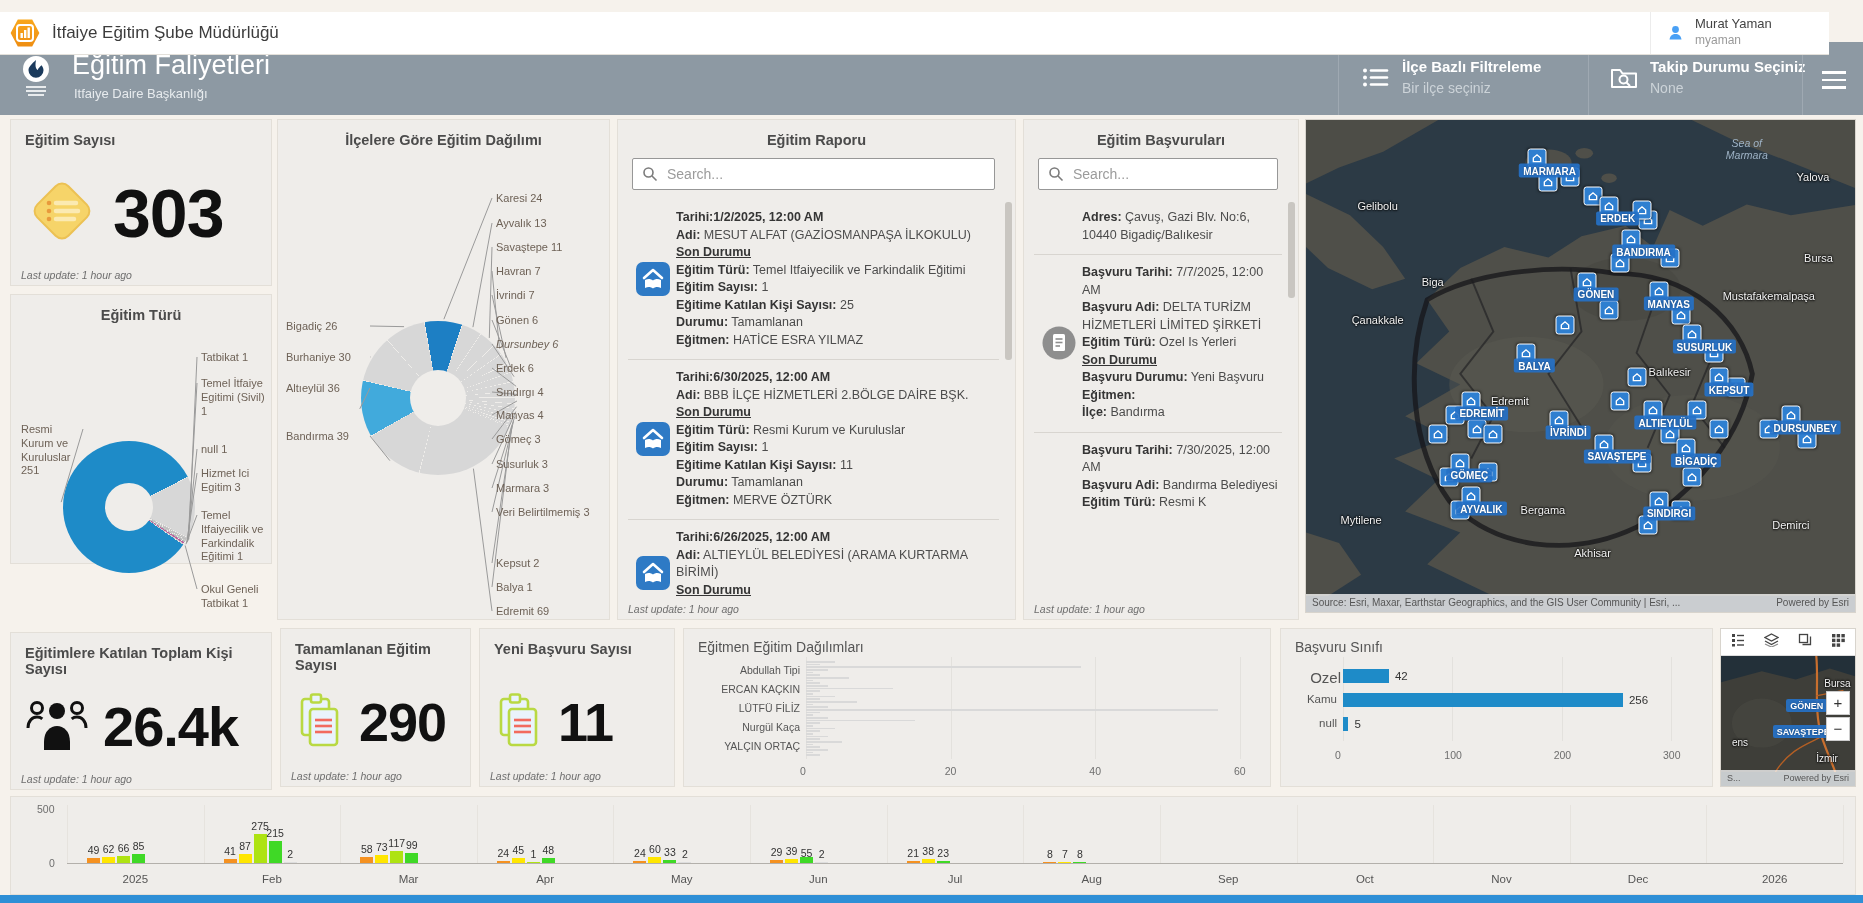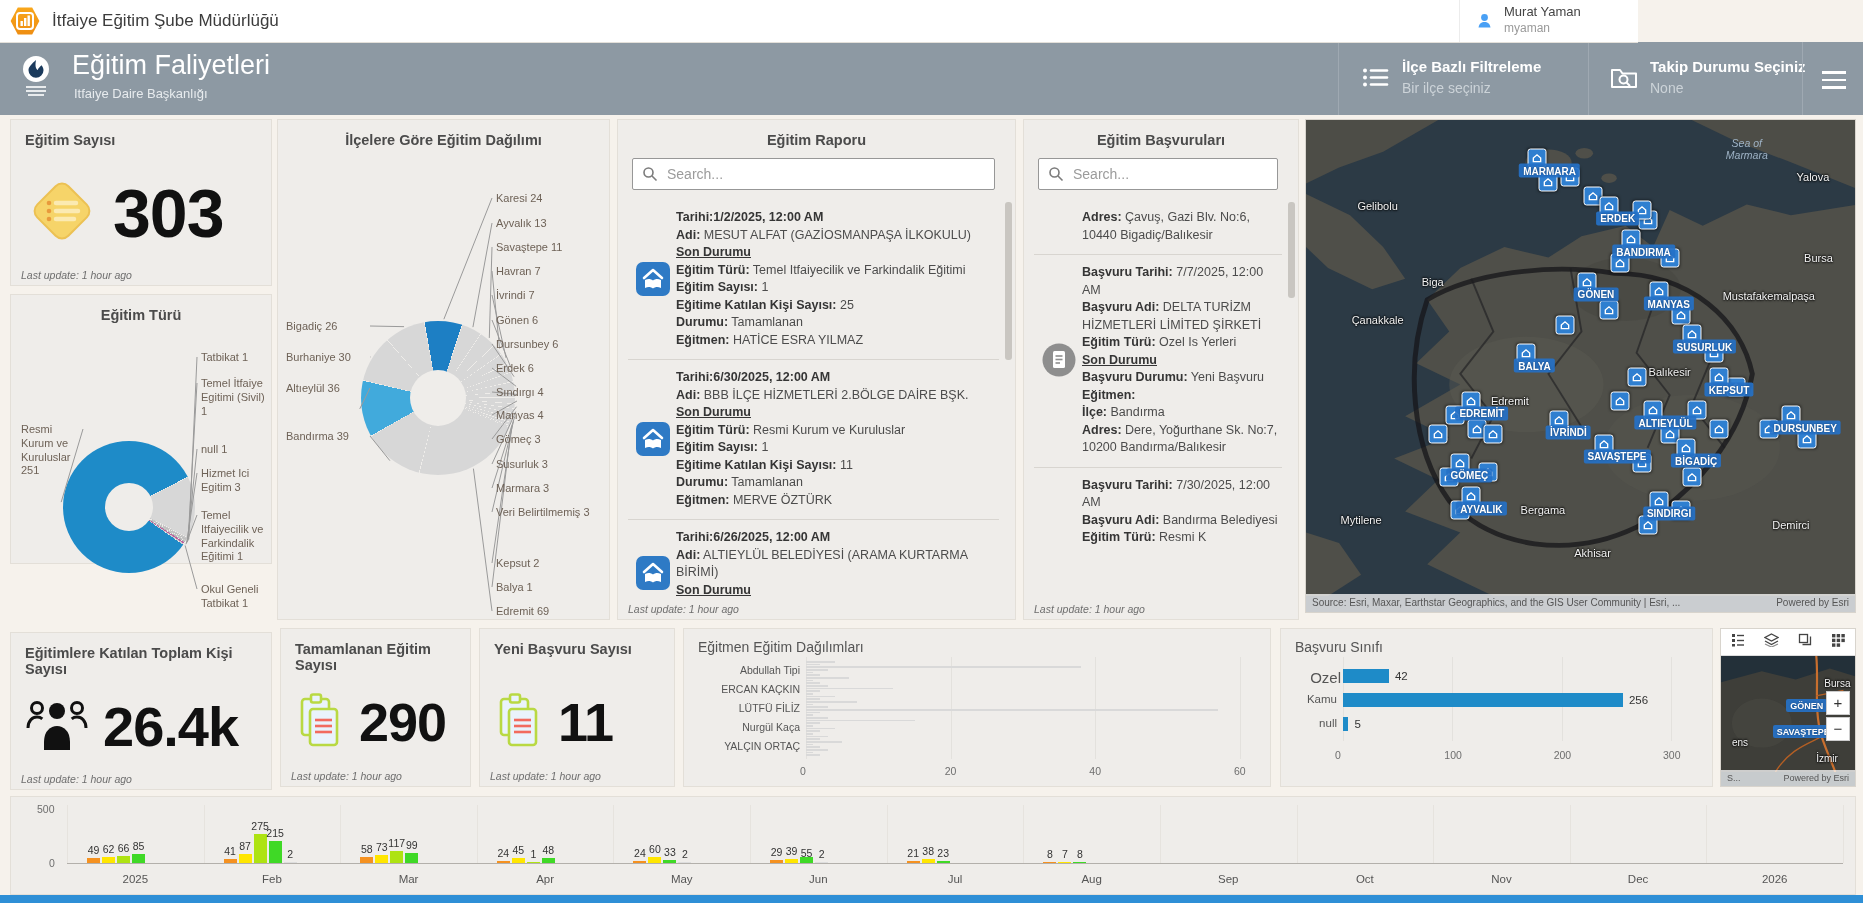--- a/index.html
+++ b/index.html
@@ -1,21 +1,21 @@
 <!DOCTYPE html>
 <html><head>
 <meta charset="utf-8">
 <style>
   html,body{margin:0;padding:0;}
   body{width:1863px;height:903px;overflow:hidden;background:#f6f2ec;
        font-family:"Liberation Sans","DejaVu Sans",sans-serif;-webkit-font-smoothing:antialiased;}
   #app{position:relative;width:1863px;height:903px;}
 
   
-  .topbar{position:absolute;left:0;top:0;width:1638px;height:42px;background:#fff;border-bottom:1px solid #e3e0da;z-index:5;}
+  .topbar{position:absolute;left:0;top:12px;width:1829px;height:42px;background:#fff;border-bottom:1px solid #e3e0da;z-index:5;}
   .hexlogo{position:absolute;left:10px;top:7px;width:30px;height:28px;background:linear-gradient(180deg,#f9a71b,#ee8d12);
            clip-path:polygon(26% 2%,74% 2%,98% 50%,74% 98%,26% 98%,2% 50%);}
   .hexlogo svg{position:absolute;left:6px;top:5px;}
   .topbar-title{position:absolute;left:52px;top:11px;font-size:17px;color:#3c3c3c;}
   .userbox{position:absolute;right:0;top:0;width:178px;height:42px;border-left:1px solid #ececec;background:#fff;}
   .userbox .uicon{position:absolute;left:16px;top:12px;}
   .uname{position:absolute;left:44px;top:4px;font-size:13px;color:#444;}
   .uhandle{position:absolute;left:44px;top:21px;font-size:12px;color:#9a9a9a;}
 
   
@@ -241,21 +241,21 @@
         <line x1="81.7536978619134" y1="288.8865146725324" x2="92" y2="268" stroke="#9a9a9a" stroke-width="1"></line>
         <line x1="92.48853418559884" y1="236.97315532982165" x2="92" y2="237" stroke="#9a9a9a" stroke-width="1"></line>
         <line x1="126.05740816260987" y1="206.66347037204335" x2="92" y2="206" stroke="#9a9a9a" stroke-width="1"></line>
       </svg>
       <div class="plabel" style="left: 218px; top: 72px; width: 108px;">Karesi 24</div>
       <div class="plabel" style="left: 218px; top: 97px; width: 108px;">Ayvalık 13</div>
       <div class="plabel" style="left: 218px; top: 121px; width: 108px;">Savaştepe 11</div>
       <div class="plabel" style="left: 218px; top: 145px; width: 108px;">Havran 7</div>
       <div class="plabel" style="left: 218px; top: 169px; width: 108px;">İvrindi 7</div>
       <div class="plabel" style="left: 218px; top: 194px; width: 108px;">Gönen 6</div>
-      <div class="plabel" style="left: 218px; top: 218px; width: 108px;">Dursunbey 6</div>
+      <div class="plabel" style="left: 218px; top: 218px; width: 108px; font-style: italic;">Dursunbey 6</div>
       <div class="plabel" style="left: 218px; top: 242px; width: 108px;">Erdek 6</div>
       <div class="plabel" style="left: 218px; top: 266px; width: 108px;">Sındırgı 4</div>
       <div class="plabel" style="left: 218px; top: 289px; width: 108px;">Manyas 4</div>
       <div class="plabel" style="left: 218px; top: 313px; width: 108px;">Gömeç 3</div>
       <div class="plabel" style="left: 218px; top: 338px; width: 108px;">Susurluk 3</div>
       <div class="plabel" style="left: 218px; top: 362px; width: 108px;">Marmara 3</div>
       <div class="plabel" style="left: 218px; top: 386px; width: 108px;">Veri Belirtilmemiş 3</div>
       <div class="plabel" style="left: 218px; top: 437px; width: 108px;">Kepsut 2</div>
       <div class="plabel" style="left: 218px; top: 461px; width: 108px;">Balya 1</div>
       <div class="plabel" style="left: 218px; top: 485px; width: 108px;">Edremit 69</div>
@@ -362,21 +362,20 @@
             </svg>
           </div>
           <div class="lbody">
             <div><b>Başvuru Tarihi:</b> 7/7/2025, 12:00 AM</div>
             <div><b>Başvuru Adi:</b> DELTA TURİZM HİZMETLERİ LİMİTED ŞİRKETİ</div>
             <div><b>Eğitim Türü:</b> Ozel Is Yerleri</div>
             <div><b class="lu">Son Durumu</b></div>
             <div><b>Başvuru Durumu:</b> Yeni Başvuru</div>
             <div><b>Eğitmen:</b></div>
             <div><b>İlçe:</b> Bandırma</div>
-            <div><b>Adres:</b> Dere, Yoğurthane Sk. No:7, 10200 Bandırma/Balıkesir</div>
           </div>
         </div>
         <div class="litem">
           <div class="licon" style="flex-basis: 46px;"></div>
           <div class="lbody">
             <div><b>Başvuru Tarihi:</b> 7/30/2025, 12:00 AM</div>
             <div><b>Başvuru Adi:</b> Bandırma Belediyesi</div>
             <div><b>Eğitim Türü:</b> Resmi K</div>
           </div>
         </div>

